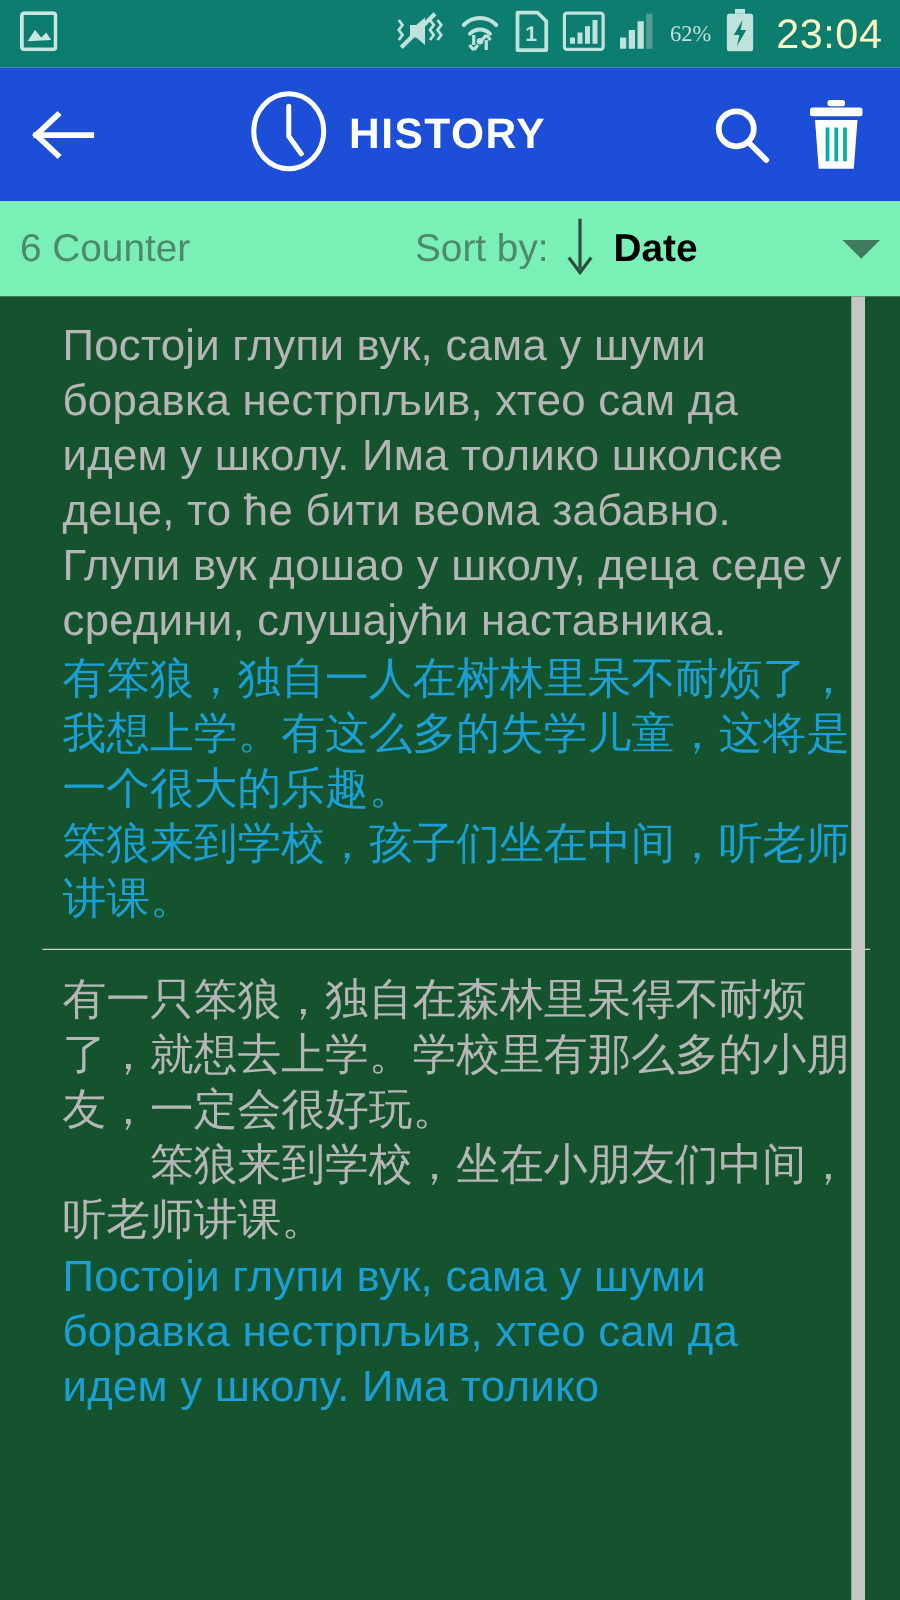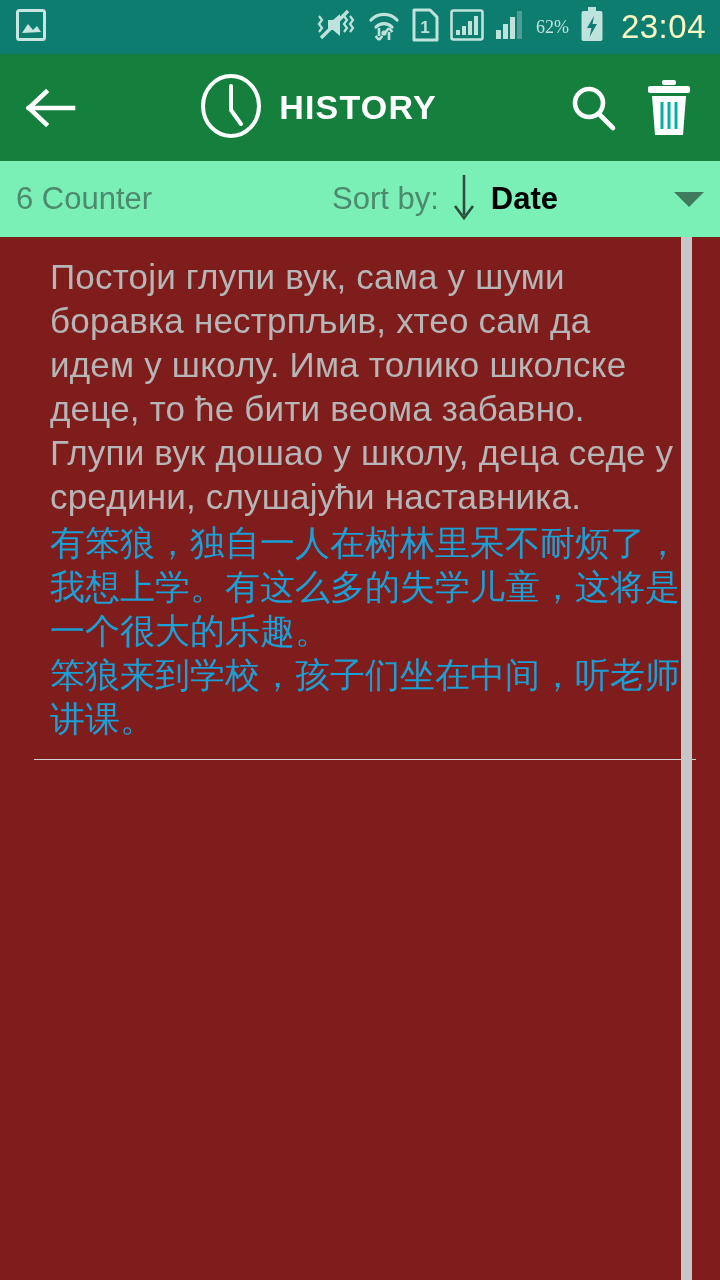--- a/index.html
+++ b/index.html
@@ -44,21 +44,21 @@
   #clock {
     color: #fef9c3;
     font-size: 33px;
     margin-left: 6px;
     letter-spacing: 0.5px;
   }
 
   
   #action-bar {
     height: 107px;
-    background: #15803d;
+    background: #1d4ed8;
     display: flex;
     align-items: center;
     box-sizing: border-box;
     padding: 0 20px 0 22px;
   }
   #back-button {
     width: 60px;
     height: 60px;
     display: flex;
     align-items: center;
@@ -131,21 +131,21 @@
     height: 0;
     border-left: 15px solid transparent;
     border-right: 15px solid transparent;
     border-top: 15px solid #3f7a5c;
   }
 
   
   #history-list {
     position: relative;
     height: 1043px;
-    background: #7f1d1d;
+    background: #14532d;
     overflow: hidden;
   }
   .history-card {
     position: relative;
     padding: 18px 36px 18px 50px;
     box-sizing: border-box;
   }
   .card-divider {
     height: 1px;
     background: #d2d2d2;
@@ -319,17 +319,22 @@
 
   <div class="history-card">
     <p class="para source">Постоји глупи вук, сама у шуми боравка нестрпљив, хтео сам да идем у школу. Има толико школске деце, то ће бити веома забавно.
 Глупи вук дошао у школу, деца седе у средини, слушајући наставника.</p>
     <p class="para target cjk">有笨狼，独自一人在树林里呆不耐烦了，我想上学。有这么多的失学儿童，这将是一个很大的乐趣。
 笨狼来到学校，孩子们坐在中间，听老师讲课。</p>
   </div>
 
   <div class="card-divider"></div>
 
+  <div class="history-card">
+    <p class="para source cjk">有一只笨狼，独自在森林里呆得不耐烦了，就想去上学。学校里有那么多的小朋友，一定会很好玩。
+　　笨狼来到学校，坐在小朋友们中间，听老师讲课。</p>
+    <p class="para target">Постоји глупи вук, сама у шуми боравка нестрпљив, хтео сам да идем у школу. Има толико</p>
+  </div>
 
   <div id="scrollbar-track">
     <div id="scrollbar-thumb"></div>
   </div>
 </div>
 
 </body></html>

